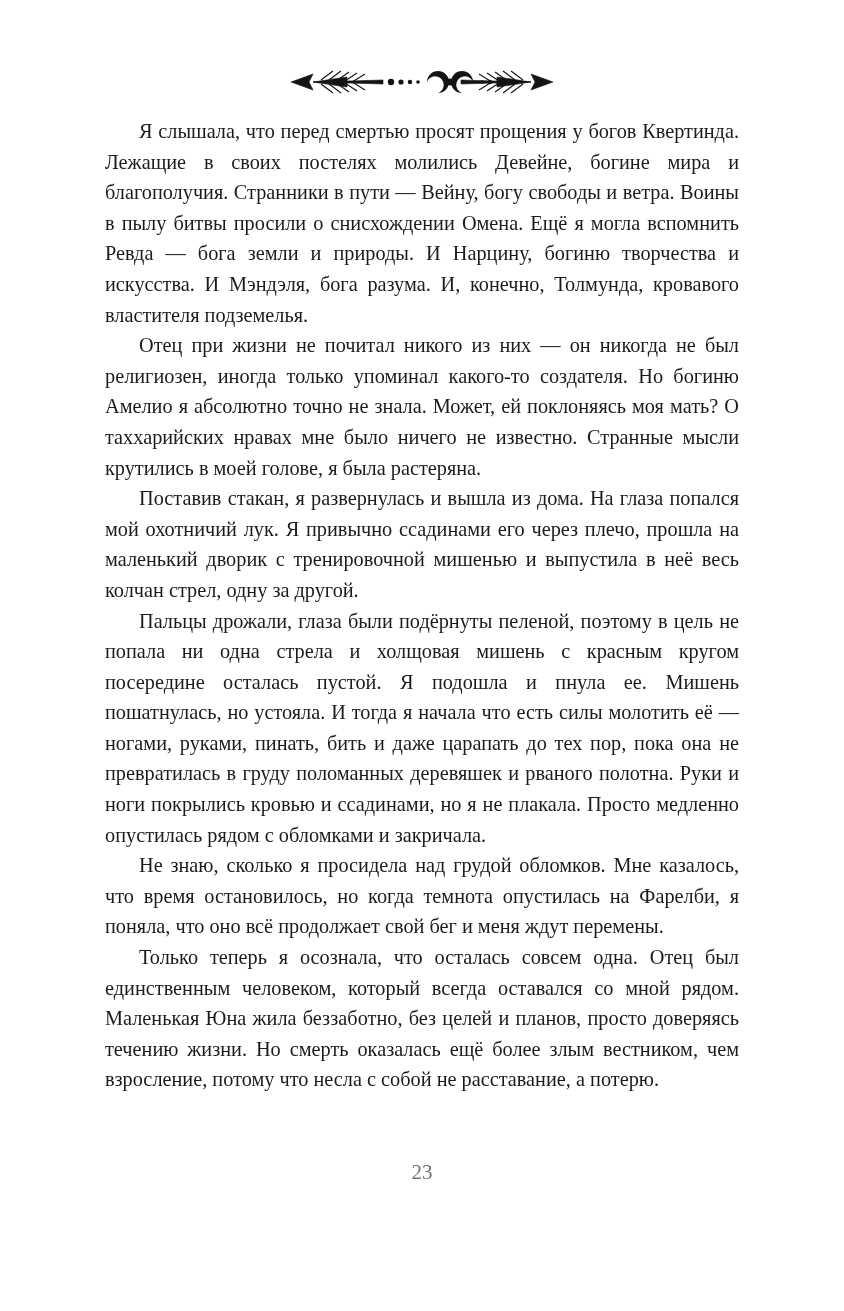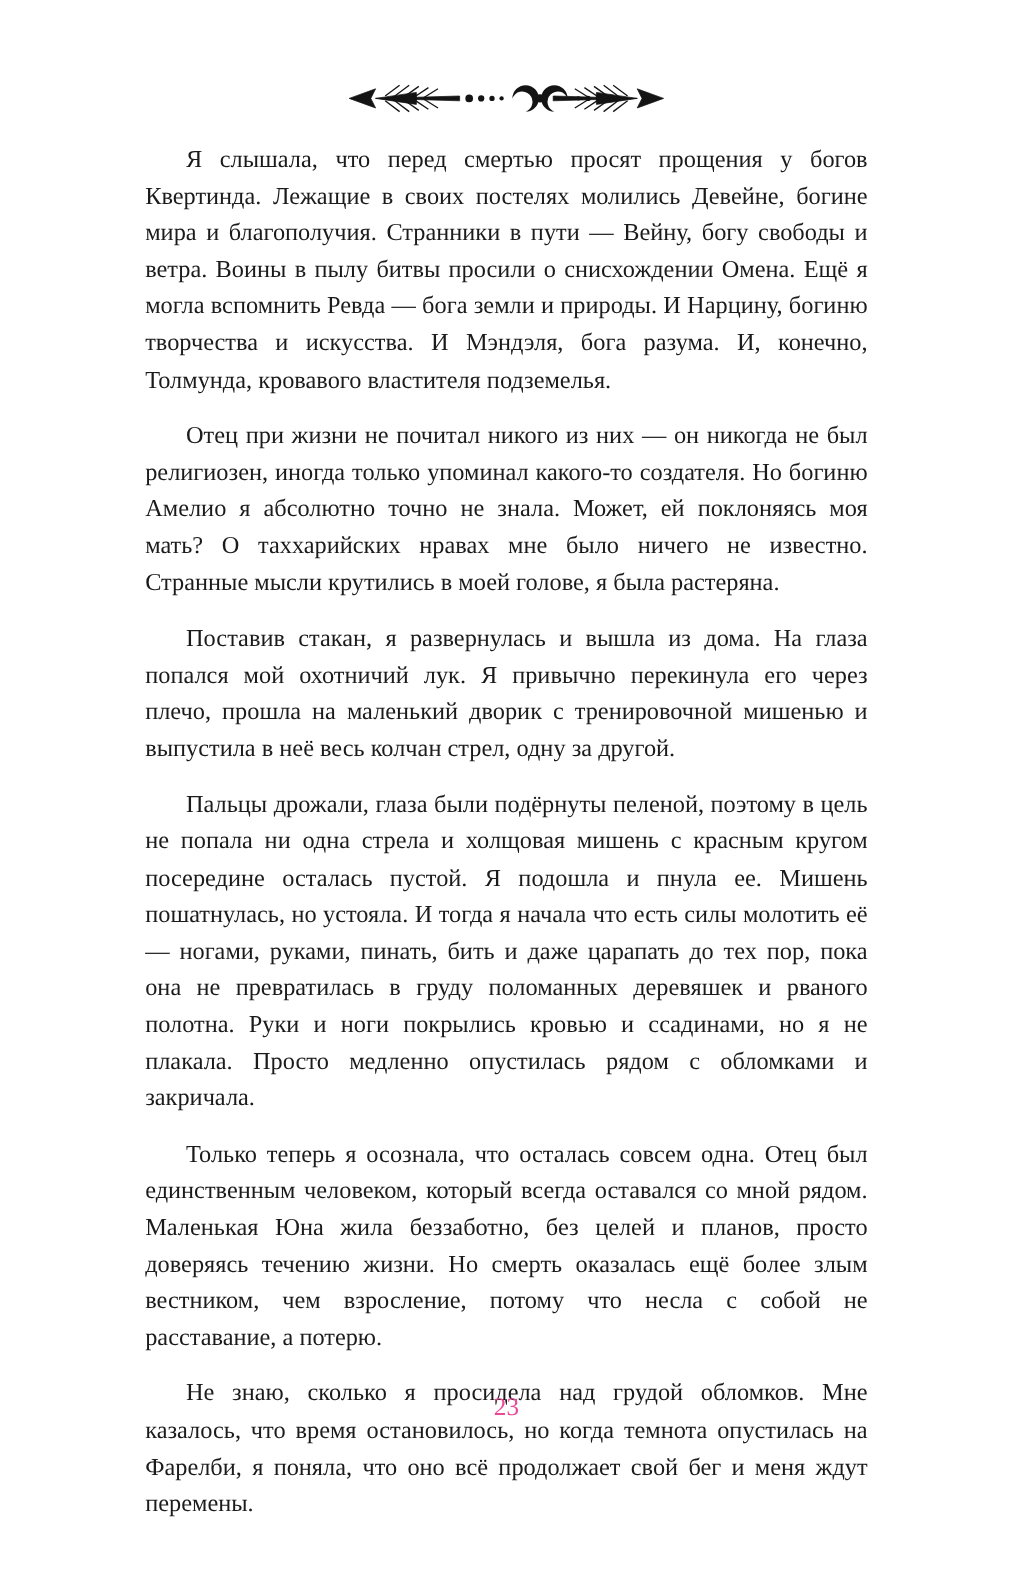--- a/index.html
+++ b/index.html
@@ -38,31 +38,31 @@
   .body-text {
     margin-top: 14px;
     font-size: 20.3px;
     line-height: 30.6px;
     text-align: justify;
     text-justify: inter-word;
     hyphens: manual;
     color: #1b1b1b;
   }
   .body-text p {
-    margin: 16px;
+    margin: 0;
     text-indent: 34px;
   }
   .page-number {
     position: absolute;
     left: 0;
     right: 0;
     top: 1160px;
     text-align: center;
     font-size: 21px;
-    color: #ec4899;
+    color: #737373;
   }
 </style>
 </head>
 <body>
 
 <div class="page">
 
   <div class="ornament">
     <svg width="270" height="34" viewBox="0 0 270 34" aria-hidden="true">
       <g fill="#141414" stroke="#141414">
@@ -114,20 +114,20 @@
           <path d="M212 18 L200 26"></path>
           <path d="M204 17.5 L192 25"></path>
         </g>
       </g>
     </svg>
   </div>
 
   <div class="body-text">
     <p>Я слышала, что перед смертью просят прощения у богов Квертинда. Лежащие в своих постелях молились Девейне, богине мира и благополучия. Странники в пути — Вейну, богу свободы и ветра. Воины в пылу битвы просили о снисхождении Омена. Ещё я могла вспомнить Ревда — бога земли и природы. И Нарцину, богиню творчества и искусства. И Мэндэля, бога разума. И, конечно, Толмунда, кровавого властителя подземелья.</p>
     <p>Отец при жизни не почитал никого из них — он никогда не был религиозен, иногда только упоминал какого-то создателя. Но богиню Амелио я абсолютно точно не знала. Может, ей поклоняясь моя мать? О таххарийских нравах мне было ничего не известно. Странные мысли крутились в моей голове, я была растеряна.</p>
-    <p>Поставив стакан, я развернулась и вышла из дома. На глаза попался мой охотничий лук. Я привычно перекинула его через плечо, прошла на маленький дворик с тренировочной мишенью и выпустила в неё весь колчан стрел, одну за другой.</p>
+    <p>Поставив стакан, я развернулась и вышла из дома. На глаза попался мой охотничий лук. Я привычно ссадинами его через плечо, прошла на маленький дворик с тренировочной мишенью и выпустила в неё весь колчан стрел, одну за другой.</p>
     <p>Пальцы дрожали, глаза были подёрнуты пеленой, поэтому в цель не попала ни одна стрела и холщовая мишень с красным кругом посередине осталась пустой. Я подошла и пнула ее. Мишень пошатнулась, но устояла. И тогда я начала что есть силы молотить её — ногами, руками, пинать, бить и даже царапать до тех пор, пока она не превратилась в груду поломанных деревяшек и рваного полотна. Руки и ноги покрылись кровью и ссадинами, но я не плакала. Просто медленно опустилась рядом с обломками и закричала.</p>
+    <p>Не знаю, сколько я просидела над грудой обломков. Мне казалось, что время остановилось, но когда темнота опустилась на Фарелби, я поняла, что оно всё продолжает свой бег и меня ждут перемены.</p>
     <p>Только теперь я осознала, что осталась совсем одна. Отец был единственным человеком, который всегда оставался со мной рядом. Маленькая Юна жила беззаботно, без целей и планов, просто доверяясь течению жизни. Но смерть оказалась ещё более злым вестником, чем взросление, потому что несла с собой не расставание, а потерю.</p>
-    <p>Не знаю, сколько я просидела над грудой обломков. Мне казалось, что время остановилось, но когда темнота опустилась на Фарелби, я поняла, что оно всё продолжает свой бег и меня ждут перемены.</p>
   </div>
 
   <div class="page-number">23</div>
 </div>
 
 </body></html>

